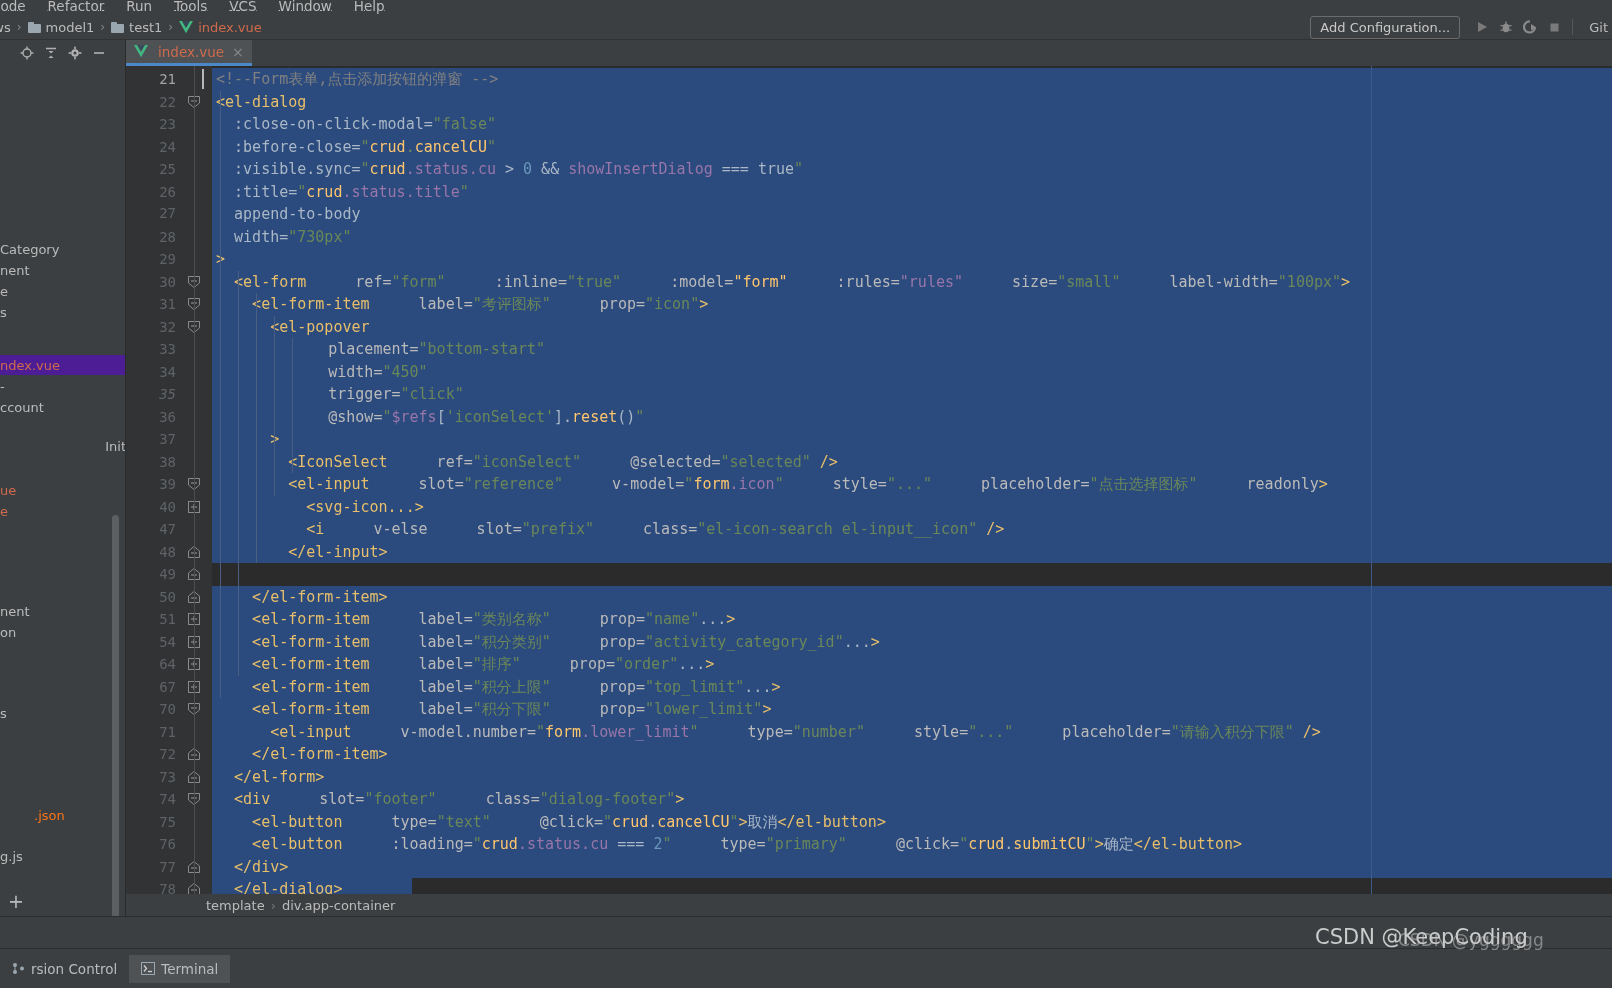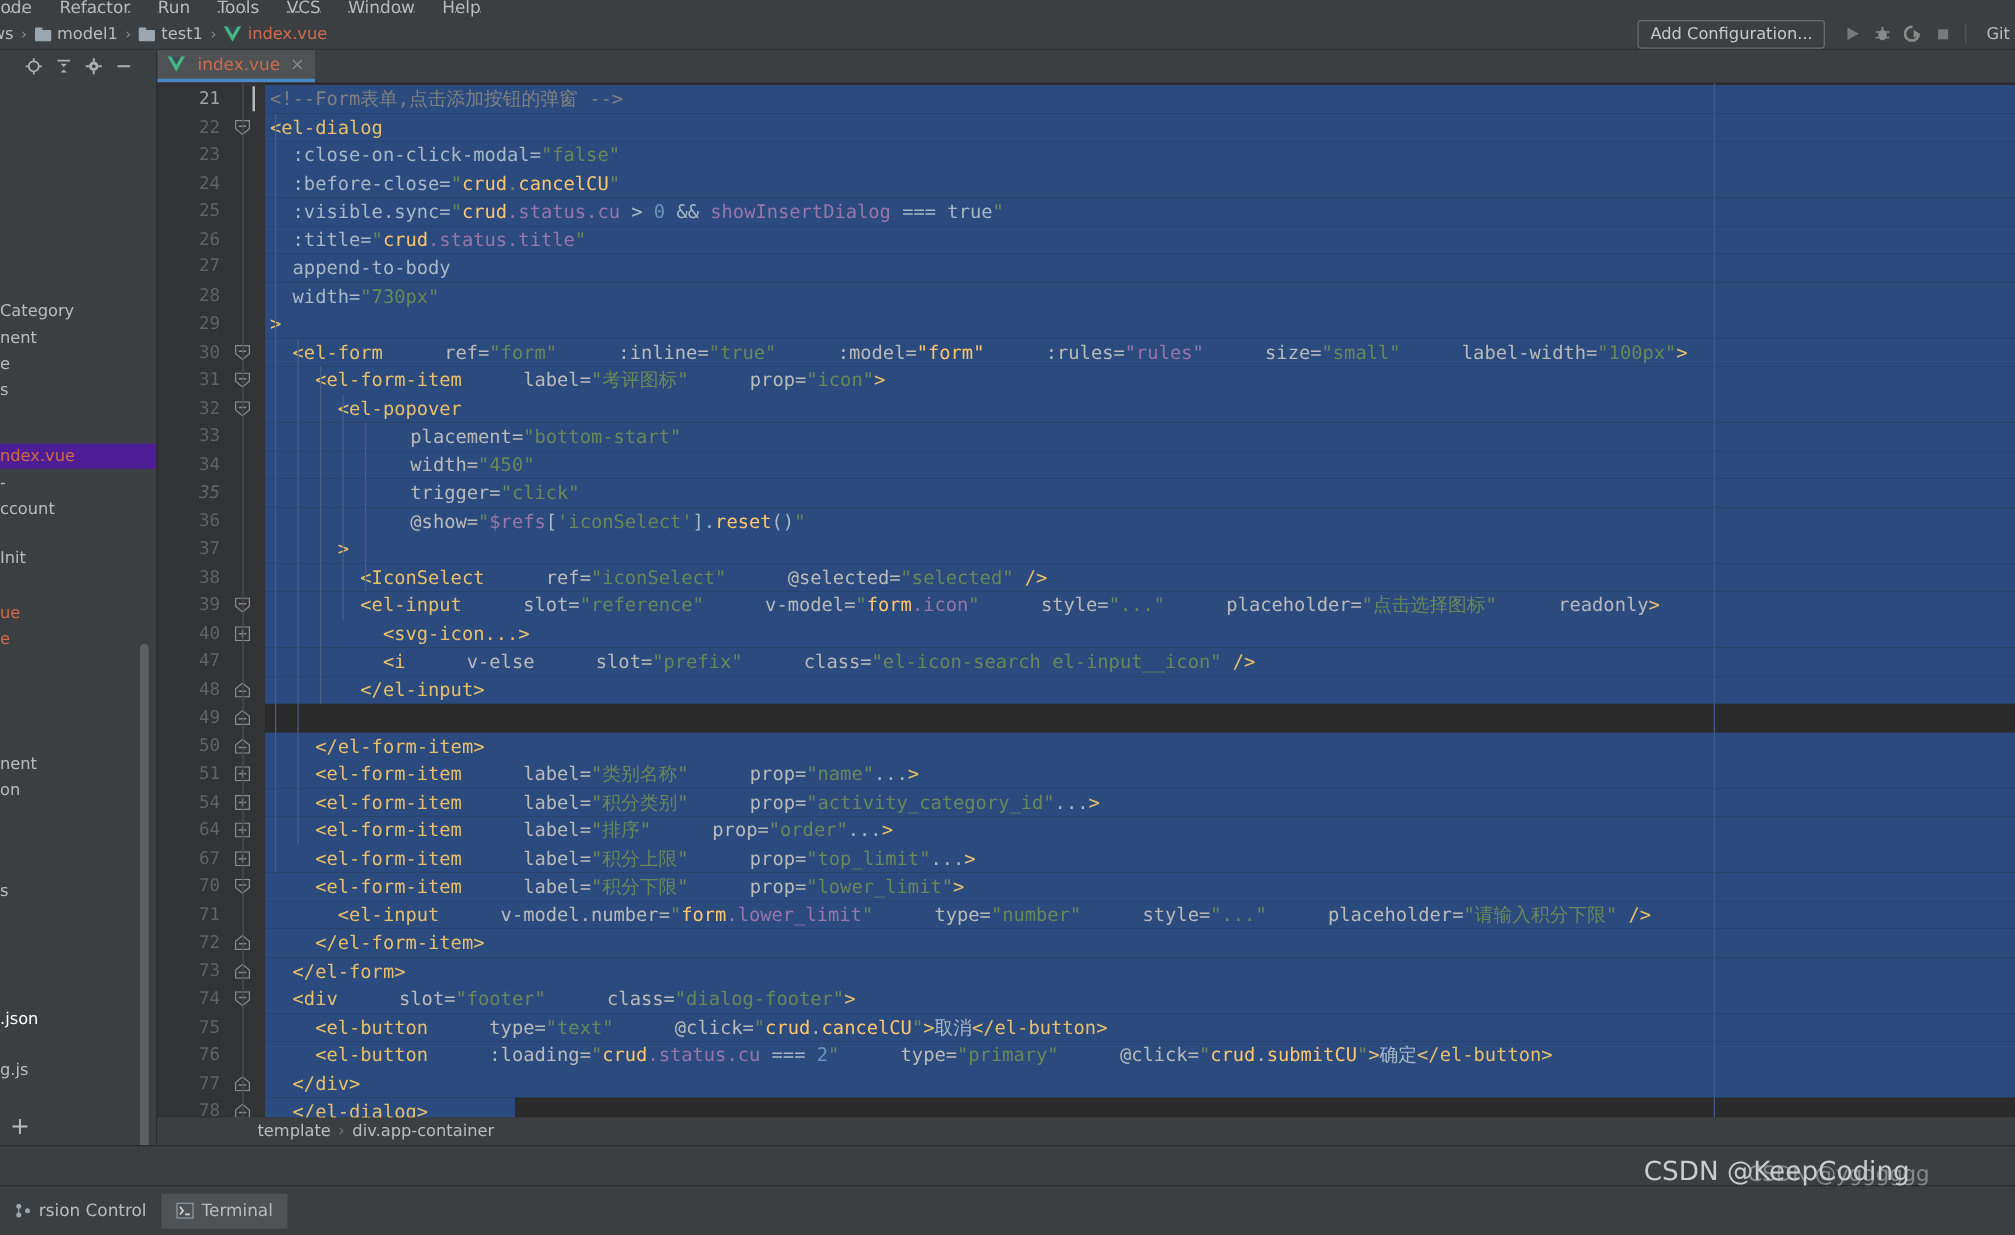--- a/index.html
+++ b/index.html
@@ -75,21 +75,21 @@
     position: relative; padding-top: 5px; font-size: 13px;
   }
   .tree-row {
     position: absolute; left: 0; height: 20px; display: flex; align-items: center;
     white-space: nowrap; padding-left: 0px; width: 126px;
   }
   .tree-row span { color: #bbbbbb; }
   .tree-row.sel { background: #4c1d95; }
   .tree-row.sel span { color: #cf6a4c; }
   .tree-row.vuecol span { color: #cf6a4c; }
-  .tree-row.jsoncol span { color: #ffffff; }
+  .tree-row.jsoncol span { color: #f97316; padding-left: 34px; }
   .sb-scroll {
     position: absolute; left: 112px; top: 475px; width: 7px; height: 420px;
     background: #5c5f61; border-radius: 4px;
   }
   .sb-divider {
     position: absolute; left: 125px; top: 40px; width: 1px; height: 888px;
     background: #2b2b2b;
   }
   .sb-plus {
     position: absolute; left: 0; bottom: 14px; width: 126px; height: 26px;
@@ -330,21 +330,21 @@
         </div>
         <div class="tree-row sel vuecol" style="top: 289px;">
           <span>ndex.vue</span>
         </div>
         <div class="tree-row" style="top: 310px;">
           <span>-</span>
         </div>
         <div class="tree-row" style="top: 331px;">
           <span>ccount</span>
         </div>
-        <div class="tree-row" style="top: 370px;">
+        <div class="tree-row" style="top: 370px; justify-content: flex-end;">
           <span>Init</span>
         </div>
         <div class="tree-row vuecol" style="top: 414px;">
           <span>ue</span>
         </div>
         <div class="tree-row vuecol" style="top: 435px;">
           <span>e</span>
         </div>
         <div class="tree-row" style="top: 535px;">
           <span>nent</span>

